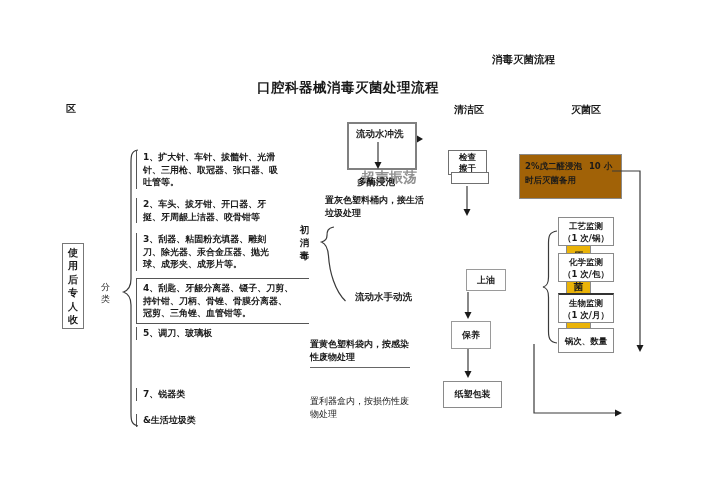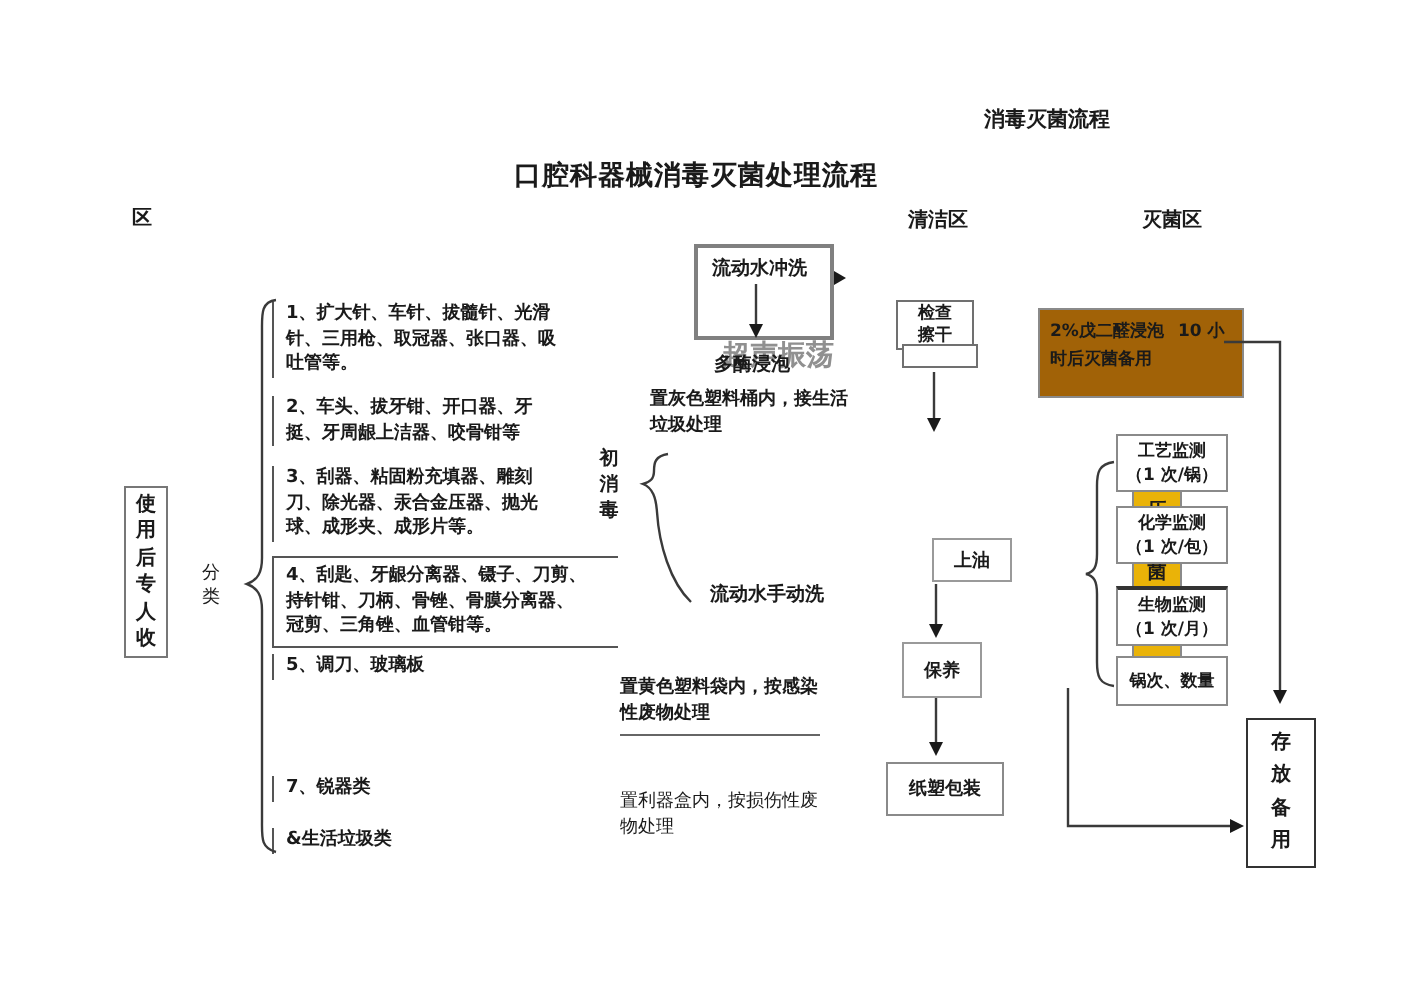--- a/index.html
+++ b/index.html
@@ -123,23 +123,20 @@
   </div>
 
   <div class="abs fbox monitor m0 pre">工艺监测
 （1 次/锅）</div>
   <div class="abs fbox monitor m1 pre">化学监测
 （1 次/包）</div>
   <div class="abs fbox monitor m2 pre">生物监测
 （1 次/月）</div>
   <div class="abs fbox monitor m3 pre">锅次、数量</div>
 
-  <div class="abs storage-box">
-    <div class="vchars">存放备用</div>
-  </div>
 
   <svg class="overlay" viewBox="0 0 708 500" xmlns="http://www.w3.org/2000/svg">
     <g stroke="#3a3a3a" stroke-width="1.2" fill="none">
 
       <path d="M 138 150 C 130.5 151, 131 157, 131 165 L 131 279 C 131 286, 129 290, 123.5 292 C 129 294, 131 298, 131 305 L 131 411 C 131 419, 130.5 424, 138 426"></path>
 
       <path d="M 334 227 C 327.5 228, 327 231.5, 327 235.5 C 327 239.5, 325 241, 321.5 242 C 326.5 244, 328 249, 328.5 256 C 329.5 272, 335 291, 345.5 301"></path>
 
       <path d="M 557 231 C 549.5 232, 548.5 236, 548.5 243 L 548.5 277 C 548.5 283.5, 547 286, 543 287 C 547 288, 548.5 290.5, 548.5 297 L 548.5 331 C 548.5 338, 549.5 342, 557 343"></path>
 

